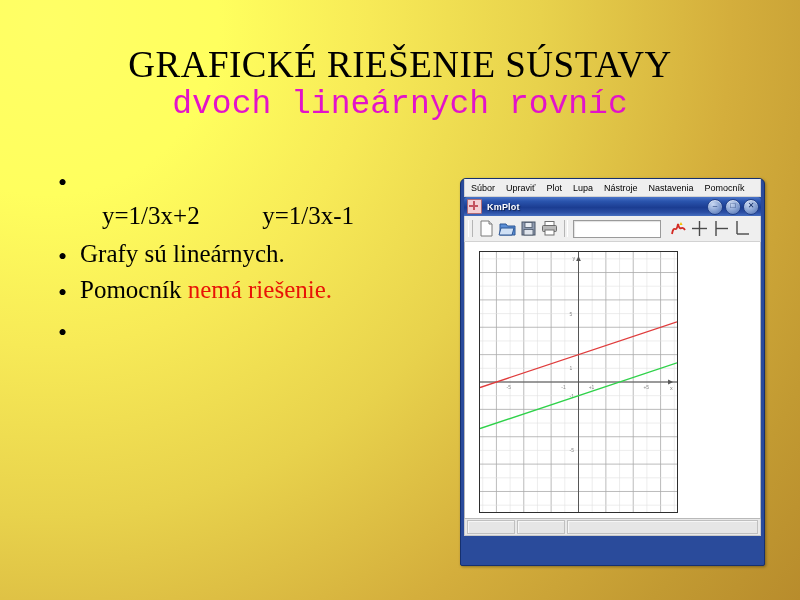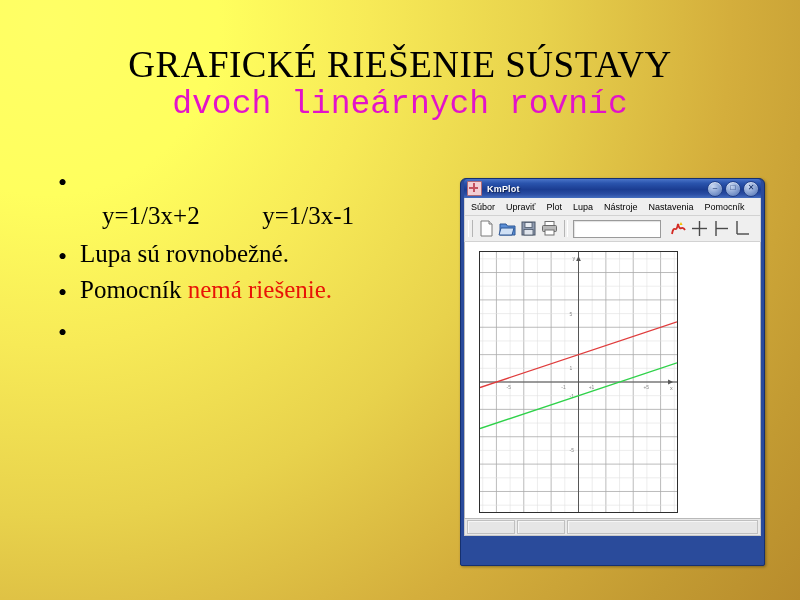--- a/index.html
+++ b/index.html
@@ -136,58 +136,58 @@
   <div id="bullets">
 
     <div class="brow">
       <span class="bullet">•</span>
     </div>
 
     <div class="eqline">y=1/3x+2          y=1/3x-1</div>
 
     <div class="brow">
       <span class="bullet">•</span>
-      <span class="btext">Lupa sú rovnobežné.</span>
+      <span class="btext">Grafy sú lineárnych.</span>
     </div>
 
     <div class="brow" style="margin-bottom:10px;margin-top:6px;">
       <span class="bullet">•</span>
       <span class="btext"><span>Pomocník </span><span class="red">nemá riešenie.</span></span>
     </div>
 
     <div class="brow" style="margin-top:6px;">
       <span class="bullet">•</span>
     </div>
 
   </div>
 
   <div id="kmplot">
+
+    <div id="menubar">
+      <span class="menu-item">Súbor</span>
+      <span class="menu-item">Upraviť</span>
+      <span class="menu-item">Plot</span>
+      <span class="menu-item">Lupa</span>
+      <span class="menu-item">Nástroje</span>
+      <span class="menu-item">Nastavenia</span>
+      <span class="menu-item">Pomocník</span>
+    </div>
 
     <div id="titlebar">
       <span id="app-icon"></span>
       <span id="win-title">KmPlot</span>
       <span class="winbtn">
           <i>–</i>
         </span>
       <span class="winbtn">
           <i>□</i>
         </span>
       <span class="winbtn">
           <i>✕</i>
         </span>
-    </div>
-
-    <div id="menubar">
-      <span class="menu-item">Súbor</span>
-      <span class="menu-item">Upraviť</span>
-      <span class="menu-item">Plot</span>
-      <span class="menu-item">Lupa</span>
-      <span class="menu-item">Nástroje</span>
-      <span class="menu-item">Nastavenia</span>
-      <span class="menu-item">Pomocník</span>
     </div>
 
     <div id="toolbar">
       <span class="tb-grip"></span>
 
       <span class="tbtn">
         <svg width="19" height="19" viewBox="0 0 19 19">
           <path d="M4 2 h8 l3 3 v12 h-11 z" fill="#fdfdfd" stroke="#7a7a7a" stroke-width="1"></path>
           <path d="M12 2 v3 h3" fill="#e2e2e2" stroke="#7a7a7a" stroke-width="1"></path>
         </svg>

